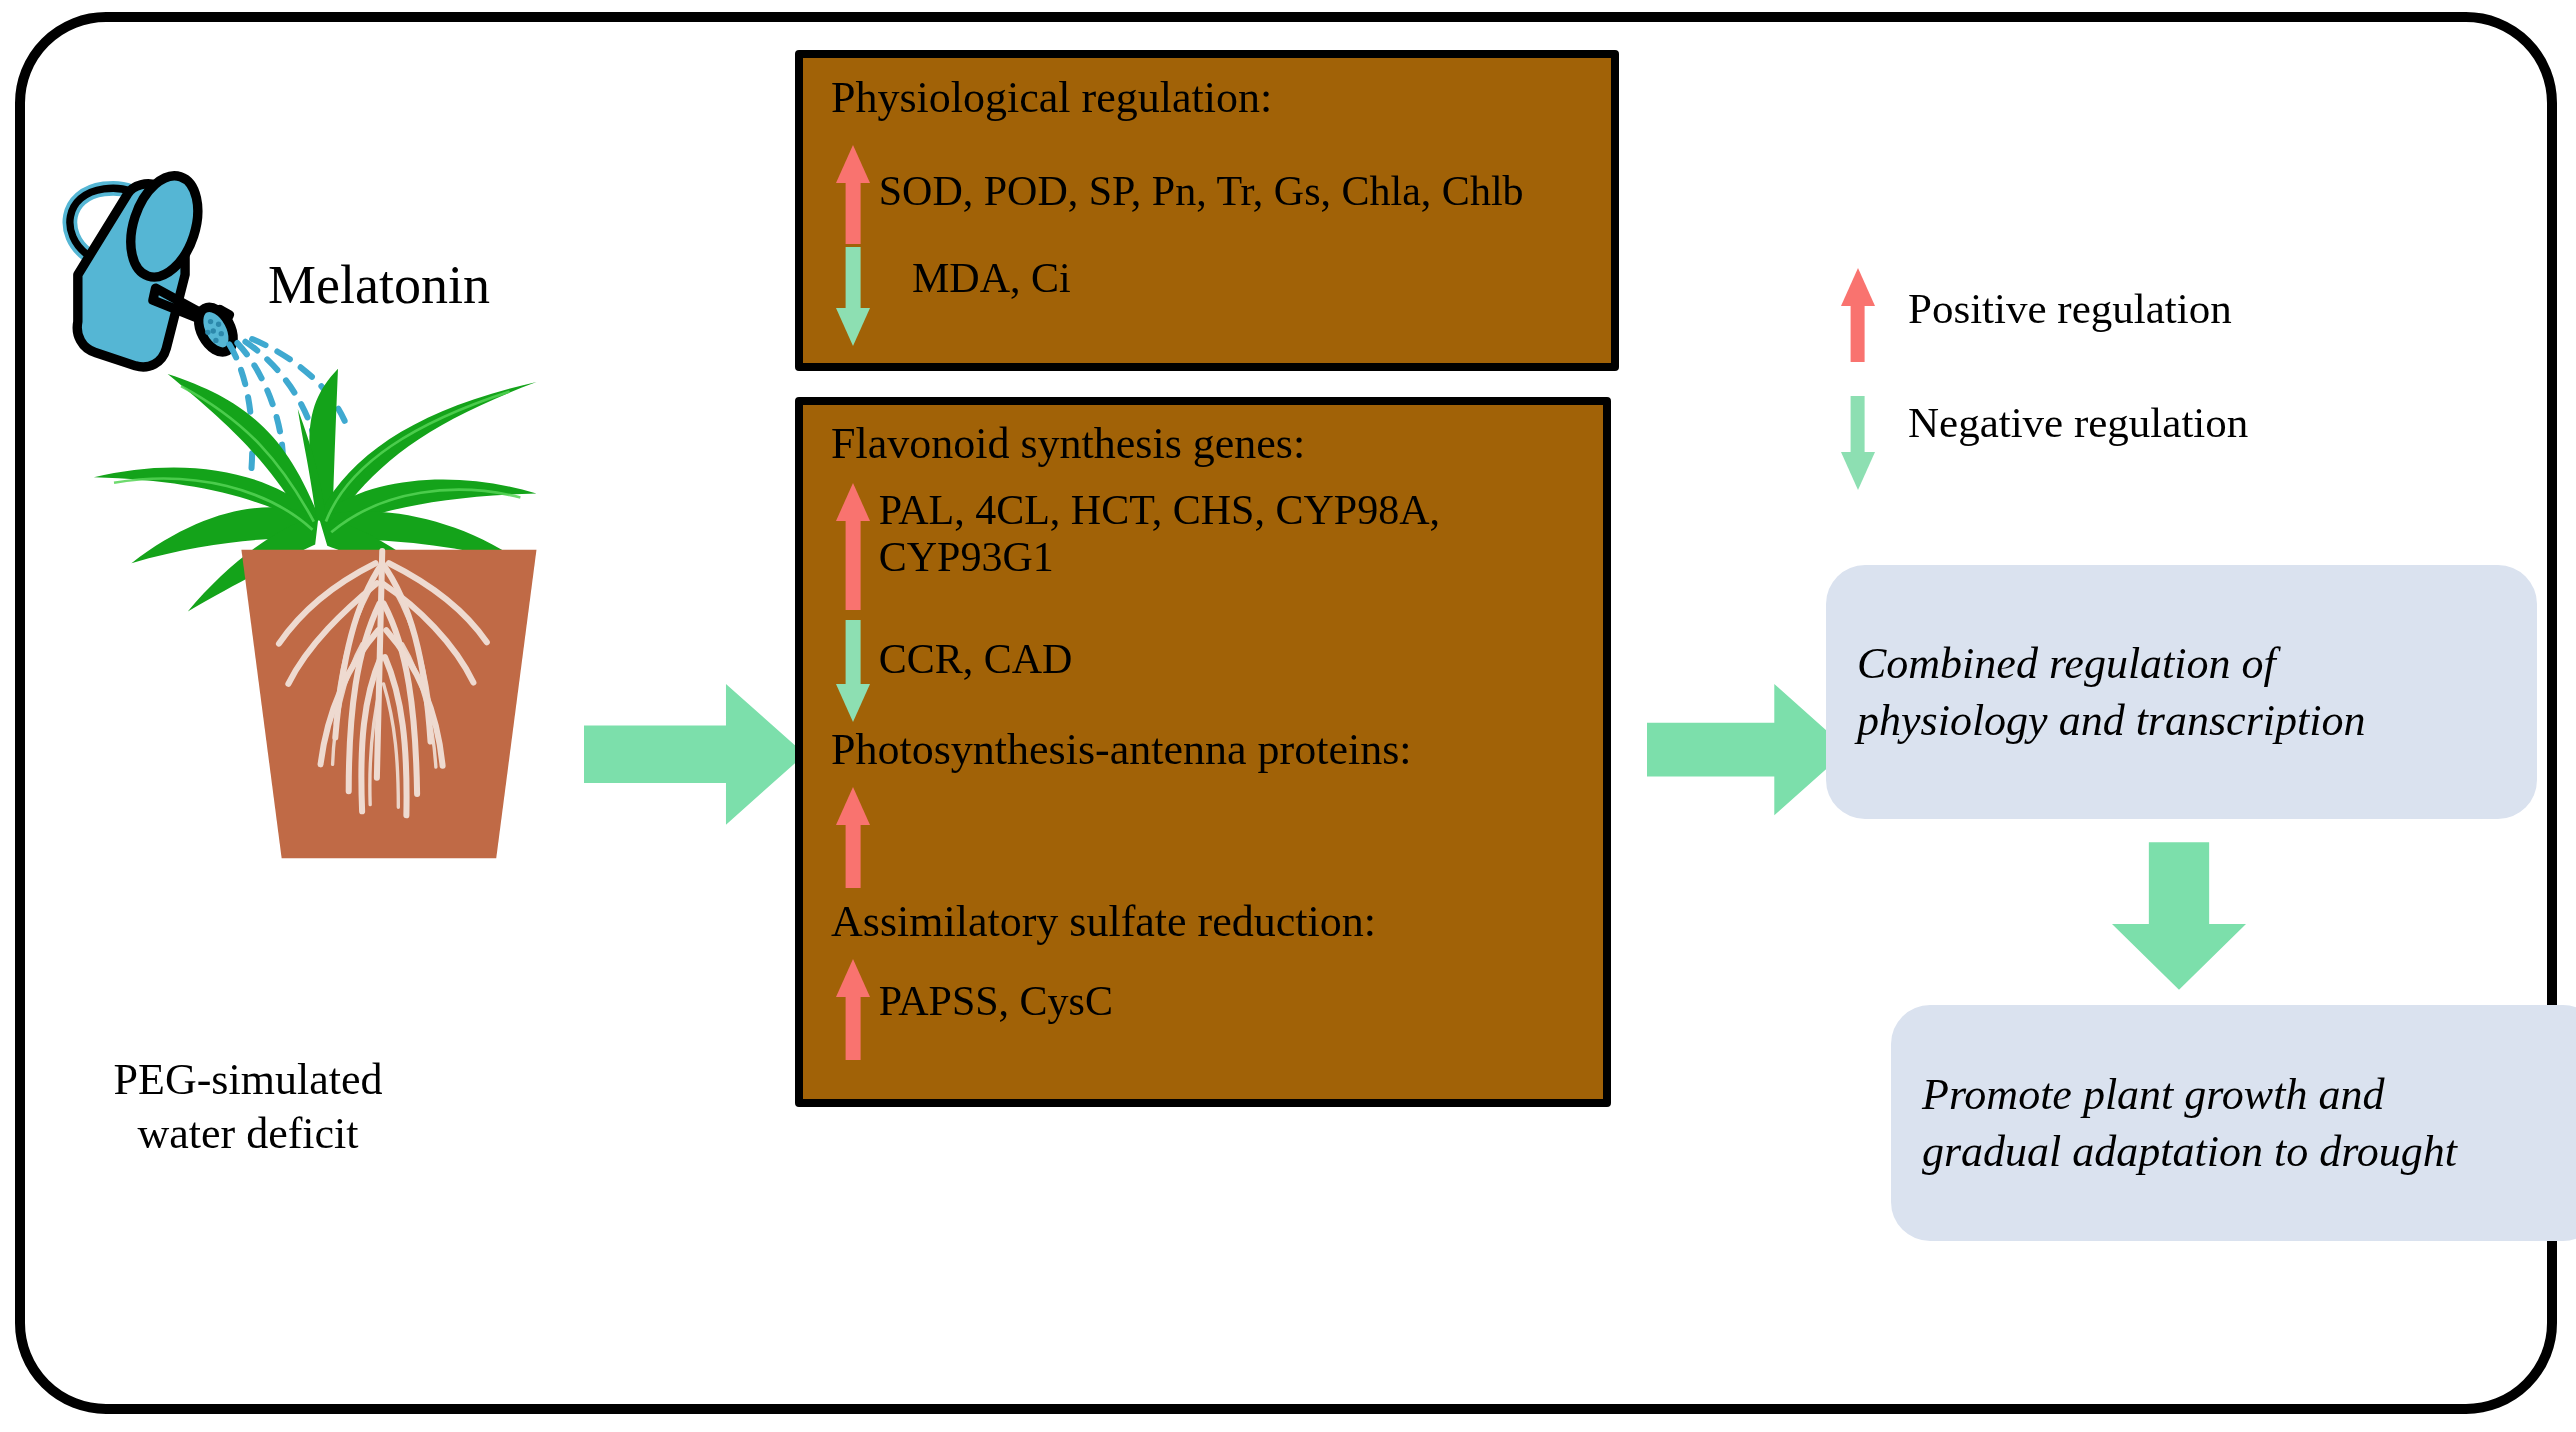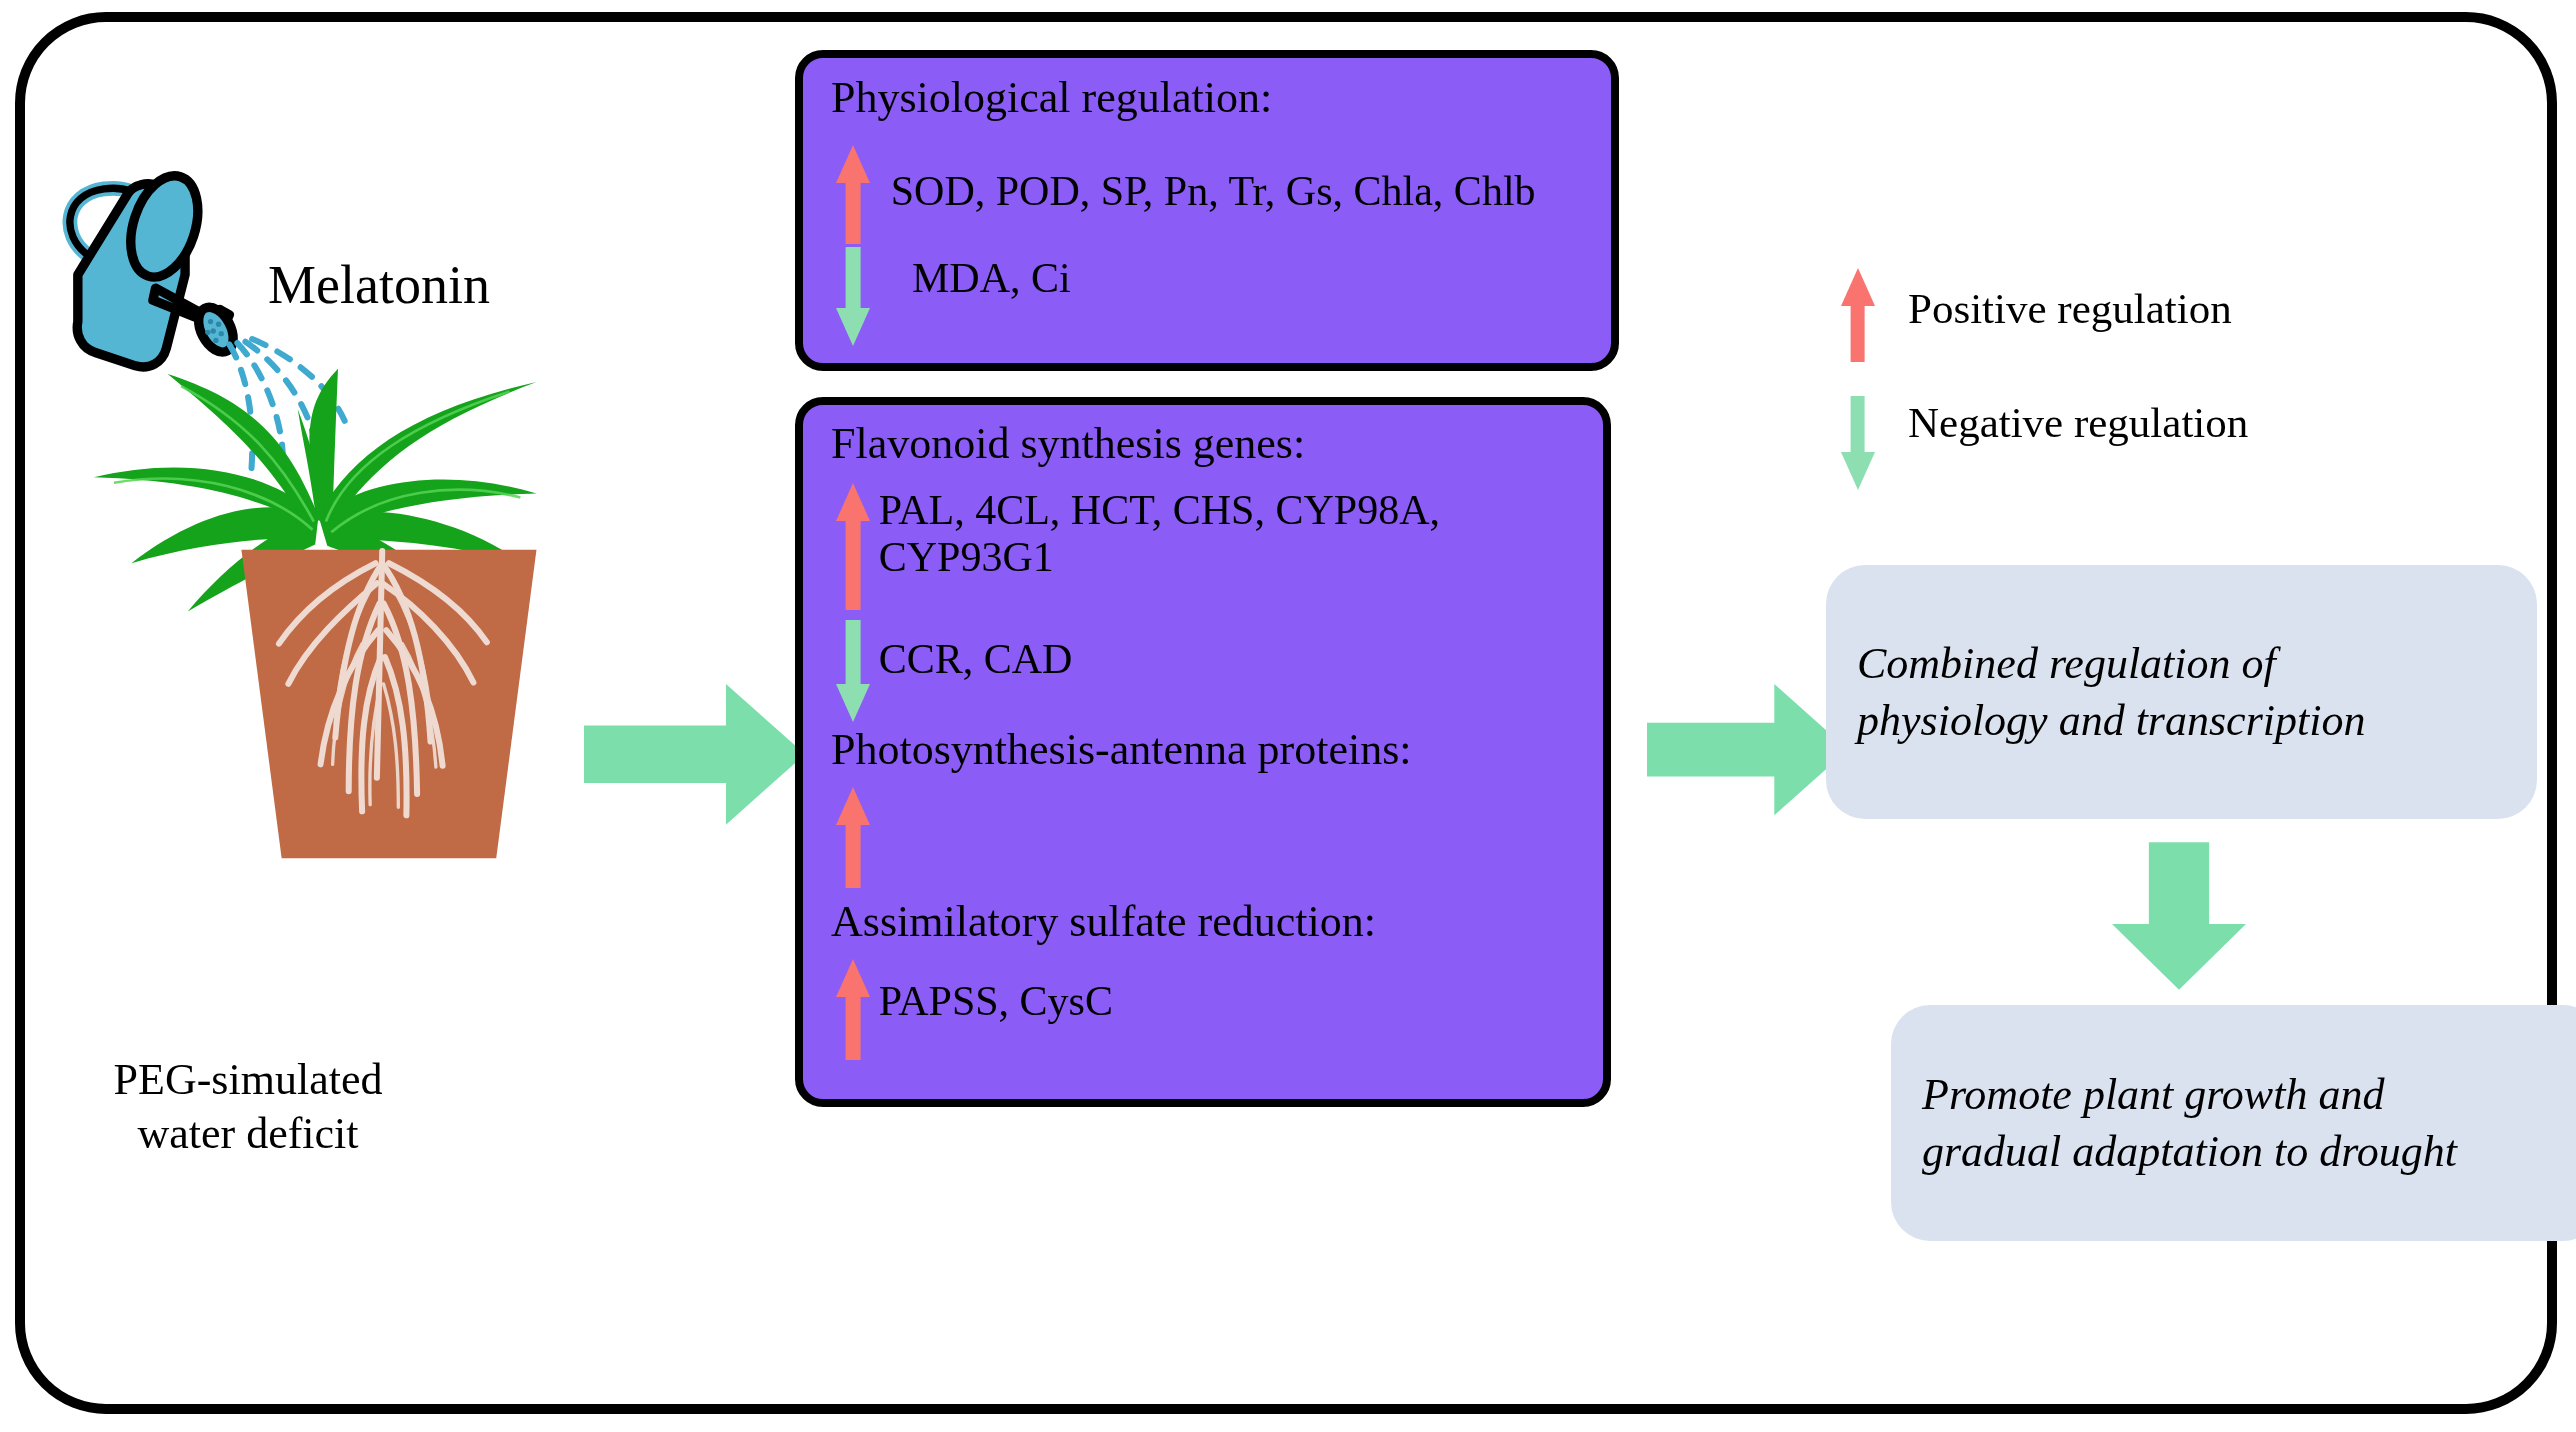--- a/index.html
+++ b/index.html
@@ -6,22 +6,22 @@
   body{width:2576px;height:1432px;position:relative;overflow:hidden;
        font-family:"Liberation Serif","DejaVu Serif",serif;color:#000;}
 
   #canvas{position:absolute;inset:0;width:2576px;height:1432px;}
 
   
   .outer-frame{position:absolute;left:14.8px;top:12px;width:2542px;height:1402px;
        border:10px solid #000;border-radius:91px;box-sizing:border-box;background:#fff;}
 
   
-  .wbox{position:absolute;background:#8b5cf6;border:8.7px solid #000;
-        border-radius:28px;box-sizing:border-box;}
+  .wbox{position:absolute;background:#a16207;border:8.7px solid #000;
+        border-radius:4px;box-sizing:border-box;}
 
   
   .bbox{position:absolute;background:#dae2ef;border-radius:39px;box-sizing:border-box;
         display:flex;align-items:center;}
 
   
   .hdr{font-size:44px;line-height:1.04;white-space:nowrap;}
   .body-t{font-size:42px;line-height:1.12;}
   .legend-t{font-size:43px;line-height:1;white-space:nowrap;}
   .blue-t{font-size:44px;line-height:1.30;padding:0 31px;font-style:italic;}
@@ -151,21 +151,21 @@
 
   <div class="garrow-r" style="left:584px;top:684px;width:221px;height:144px;">
     <svg width="221" height="144" viewBox="0 0 330 215">
       <path d="M0 62 L212 62 L212 0 L330 105 L212 210 L212 148 L0 148 Z" fill="#7cdfab"></path>
     </svg>
   </div>
 
   <div class="wbox" style="left:795px;top:50px;width:824px;height:321px;">
     <div class="hdr" style="position:absolute;left:28px;top:17.4px;">Physiological regulation:</div>
 
-    <div class="row" style="left:31px;top:87px;gap:12px;">
+    <div class="row" style="left:31px;top:87px;">
       <div class="vArrow up" style="width:38px;height:99px;">
         <div class="head" style="border-bottom:38px solid #f9736f;"></div>
         <div class="shaft" style="height:67px;background:#f9736f;"></div>
       </div>
       <div class="txt body-t" style="margin-top:23px;">SOD, POD, SP, Pn, Tr, Gs, Chla, Chlb</div>
     </div>
 
     <div class="row" style="left:31px;top:189px;">
       <div class="vArrow dn" style="width:38px;height:99px;">
         <div class="head" style="border-top:38px solid #8ddfb2;"></div>

